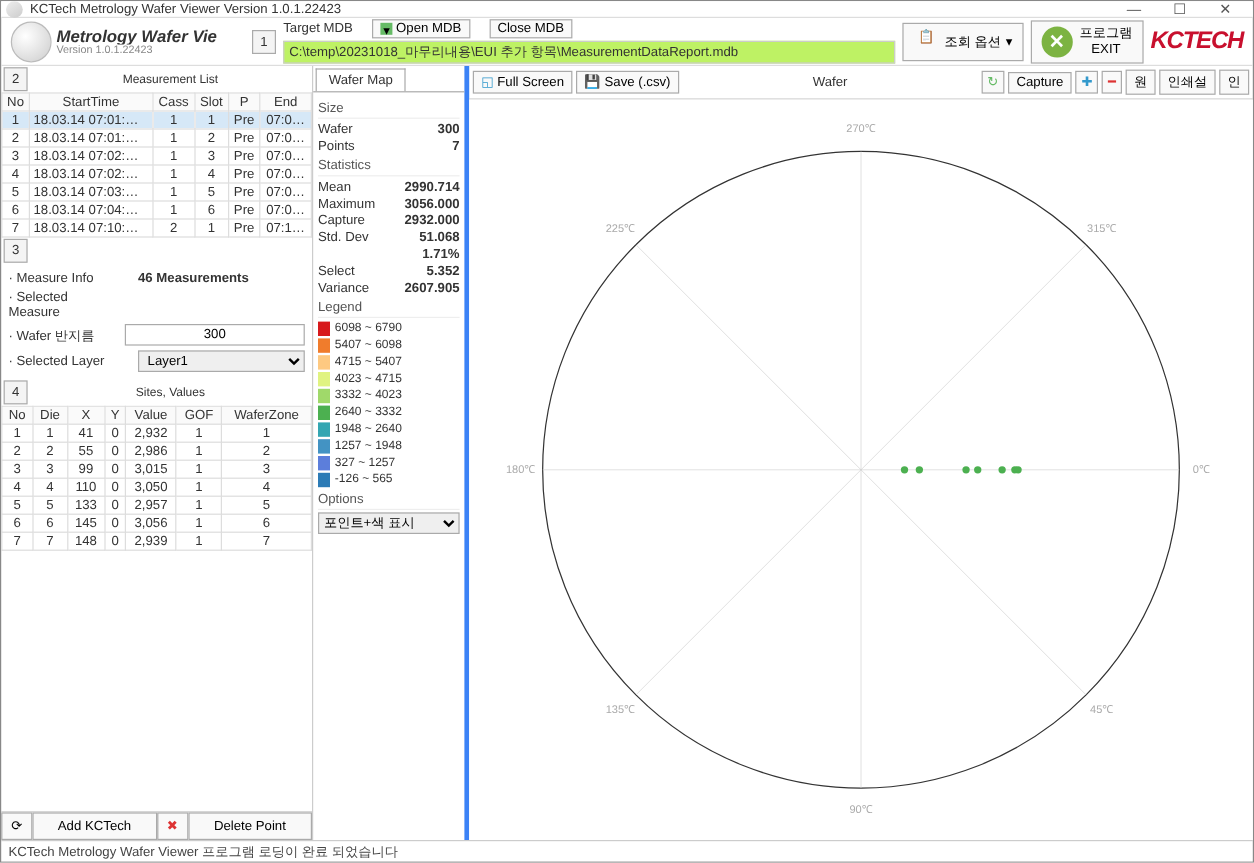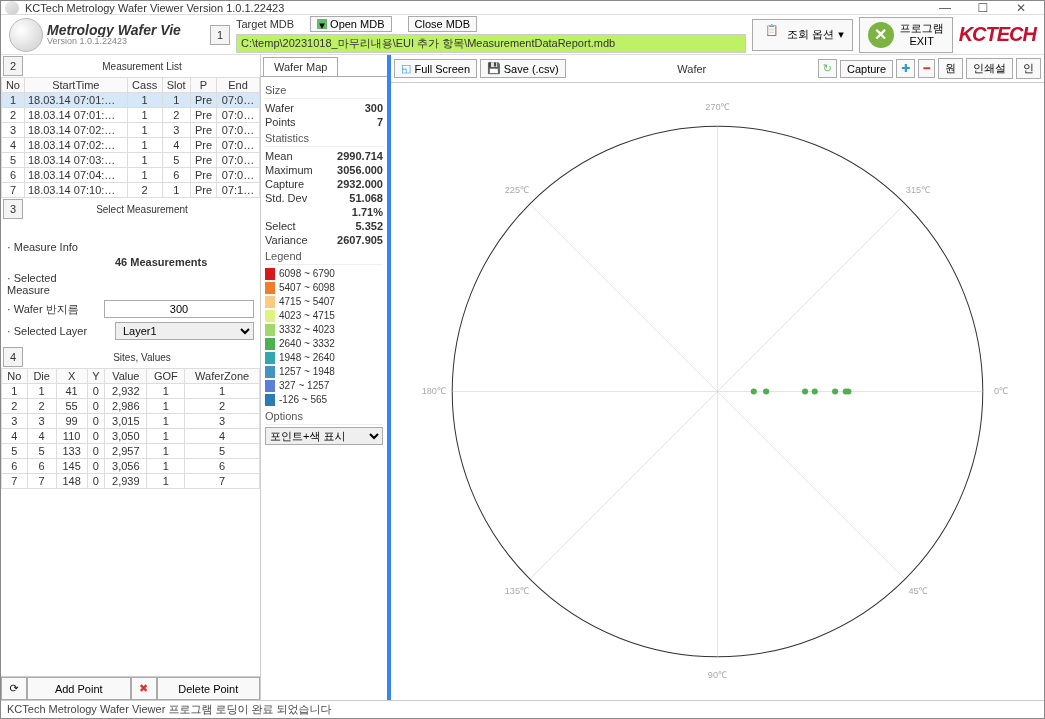--- a/index.html
+++ b/index.html
@@ -35,21 +35,21 @@
 
 table { width: 100%; border-collapse: collapse; font-size: 11px; }
 th, td { border: 1px solid #ddd; padding: 1px 3px; text-align: center; white-space: nowrap; overflow: hidden; }
 th { background: #fafafa; font-weight: normal; }
 .tbl1 td:nth-child(2) { text-align: left; }
 tr.sel td { background: #d6e8f7; }
 
 .info-grid { padding: 4px 6px; font-size: 11px; }
 .info-row { display: flex; gap: 18px; padding: 2px 0; align-items: center; }
 .info-row .lbl { width: 90px; }
-.info-row .val { flex: 1; font-weight: bold; margin-top: 30px; }
+.info-row .val { flex: 1; font-weight: bold; }
 .info-row input, .info-row select { flex: 1; border: 1px solid #aaa; padding: 0 3px; font-size: 11px; height: 18px; }
 
 .tbl4-wrap { flex: 1; overflow: auto; }
 .btn-row { display: flex; border-top: 1px solid #ccc; }
 .btn-row .btn { flex: 1; padding: 4px; border: 1px solid #aaa; background: #f9f9f9; font-size: 11px; display: flex; align-items: center; justify-content: center; gap: 4px; }
 
 .mid-pane { width: 130px; border-right: 4px solid #3b82f6; display: flex; flex-direction: column; }
 .tab { display: inline-block; padding: 3px 10px; border: 1px solid #aaa; border-bottom: none; background: #fff; font-size: 11px; margin: 2px 2px 0 2px; }
 .mid-content { flex: 1; border-top: 1px solid #aaa; padding: 4px; overflow: auto; }
 .grp-title { font-size: 11px; color: #555; padding: 3px 0 2px 0; border-bottom: 1px solid #eee; margin-bottom: 2px; }
@@ -188,21 +188,20 @@
               <td>18.03.14 07:10:…</td>
               <td>2</td>
               <td>1</td>
               <td>Pre</td>
               <td>07:1…</td>
             </tr>
           </tbody>
       </table>
       <div class="section-hdr">
         <div class="step-num">3</div>
-        <div class="section-title">Select Measurement</div>
       </div>
       <div class="info-grid">
         <div class="info-row">
             <span class="lbl">· Measure Info</span>
             <span class="val">46 Measurements</span>
           </div>
         <div class="info-row">
             <span class="lbl" style="white-space:pre-line">· Selected
 Measure</span>
           </div>
@@ -295,21 +294,21 @@
                 <td>2,939</td>
                 <td>1</td>
                 <td>7</td>
               </tr>
             </tbody>
         </table>
       </div>
       <div class="btn-row">
         <button class="btn" style="flex:0 0 26px">⟳</button>
         <button class="btn">
-            <span>Add Point</span>
+            <span>Add KCTech</span>
           </button>
         <button class="btn" style="flex:0 0 26px;color:#d33">✖</button>
         <button class="btn">
             <span>Delete Point</span>
           </button>
       </div>
     </div>
 
     <div class="mid-pane">
       <div><span class="tab">Wafer Map</span></div>

